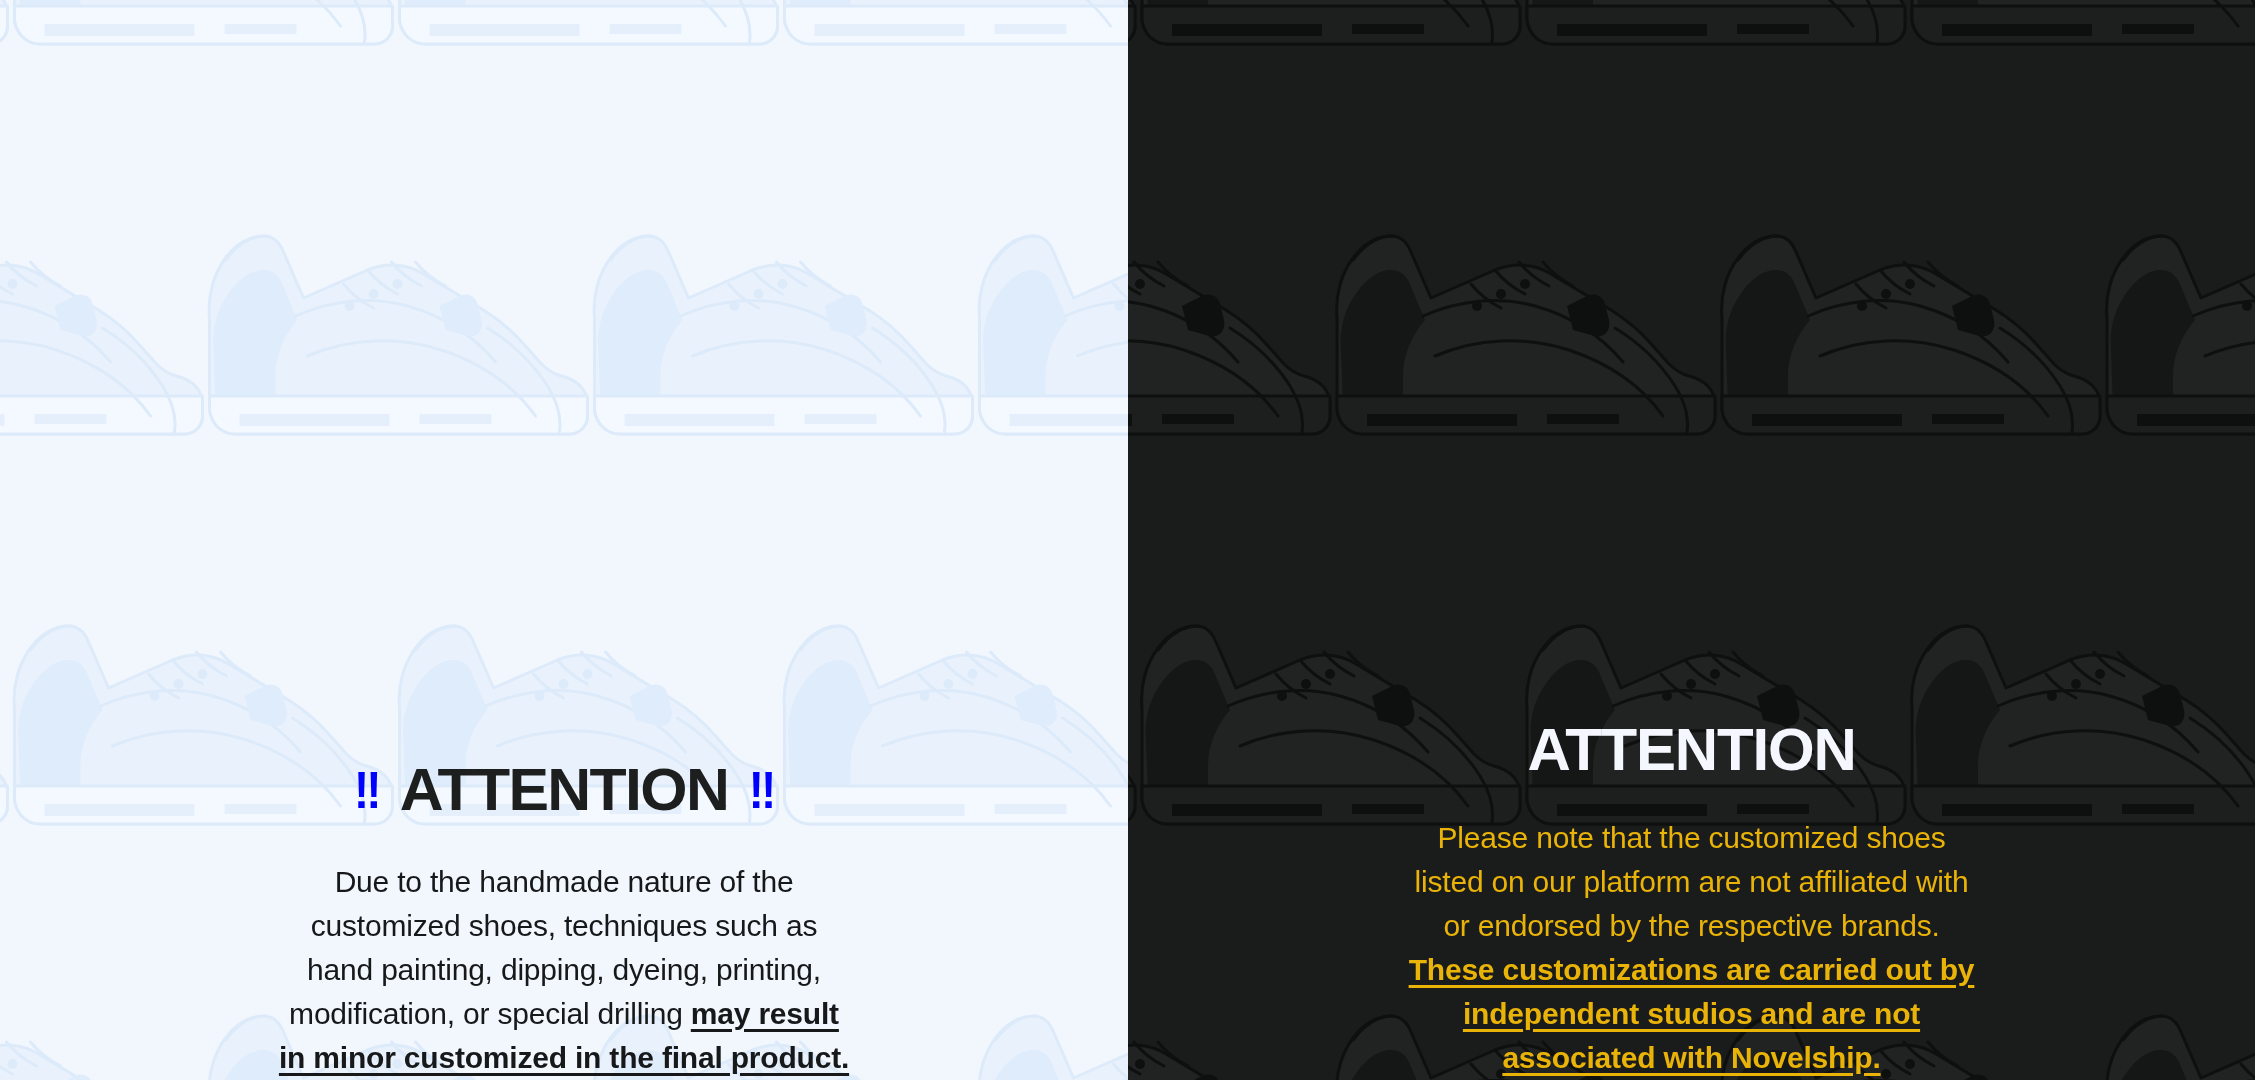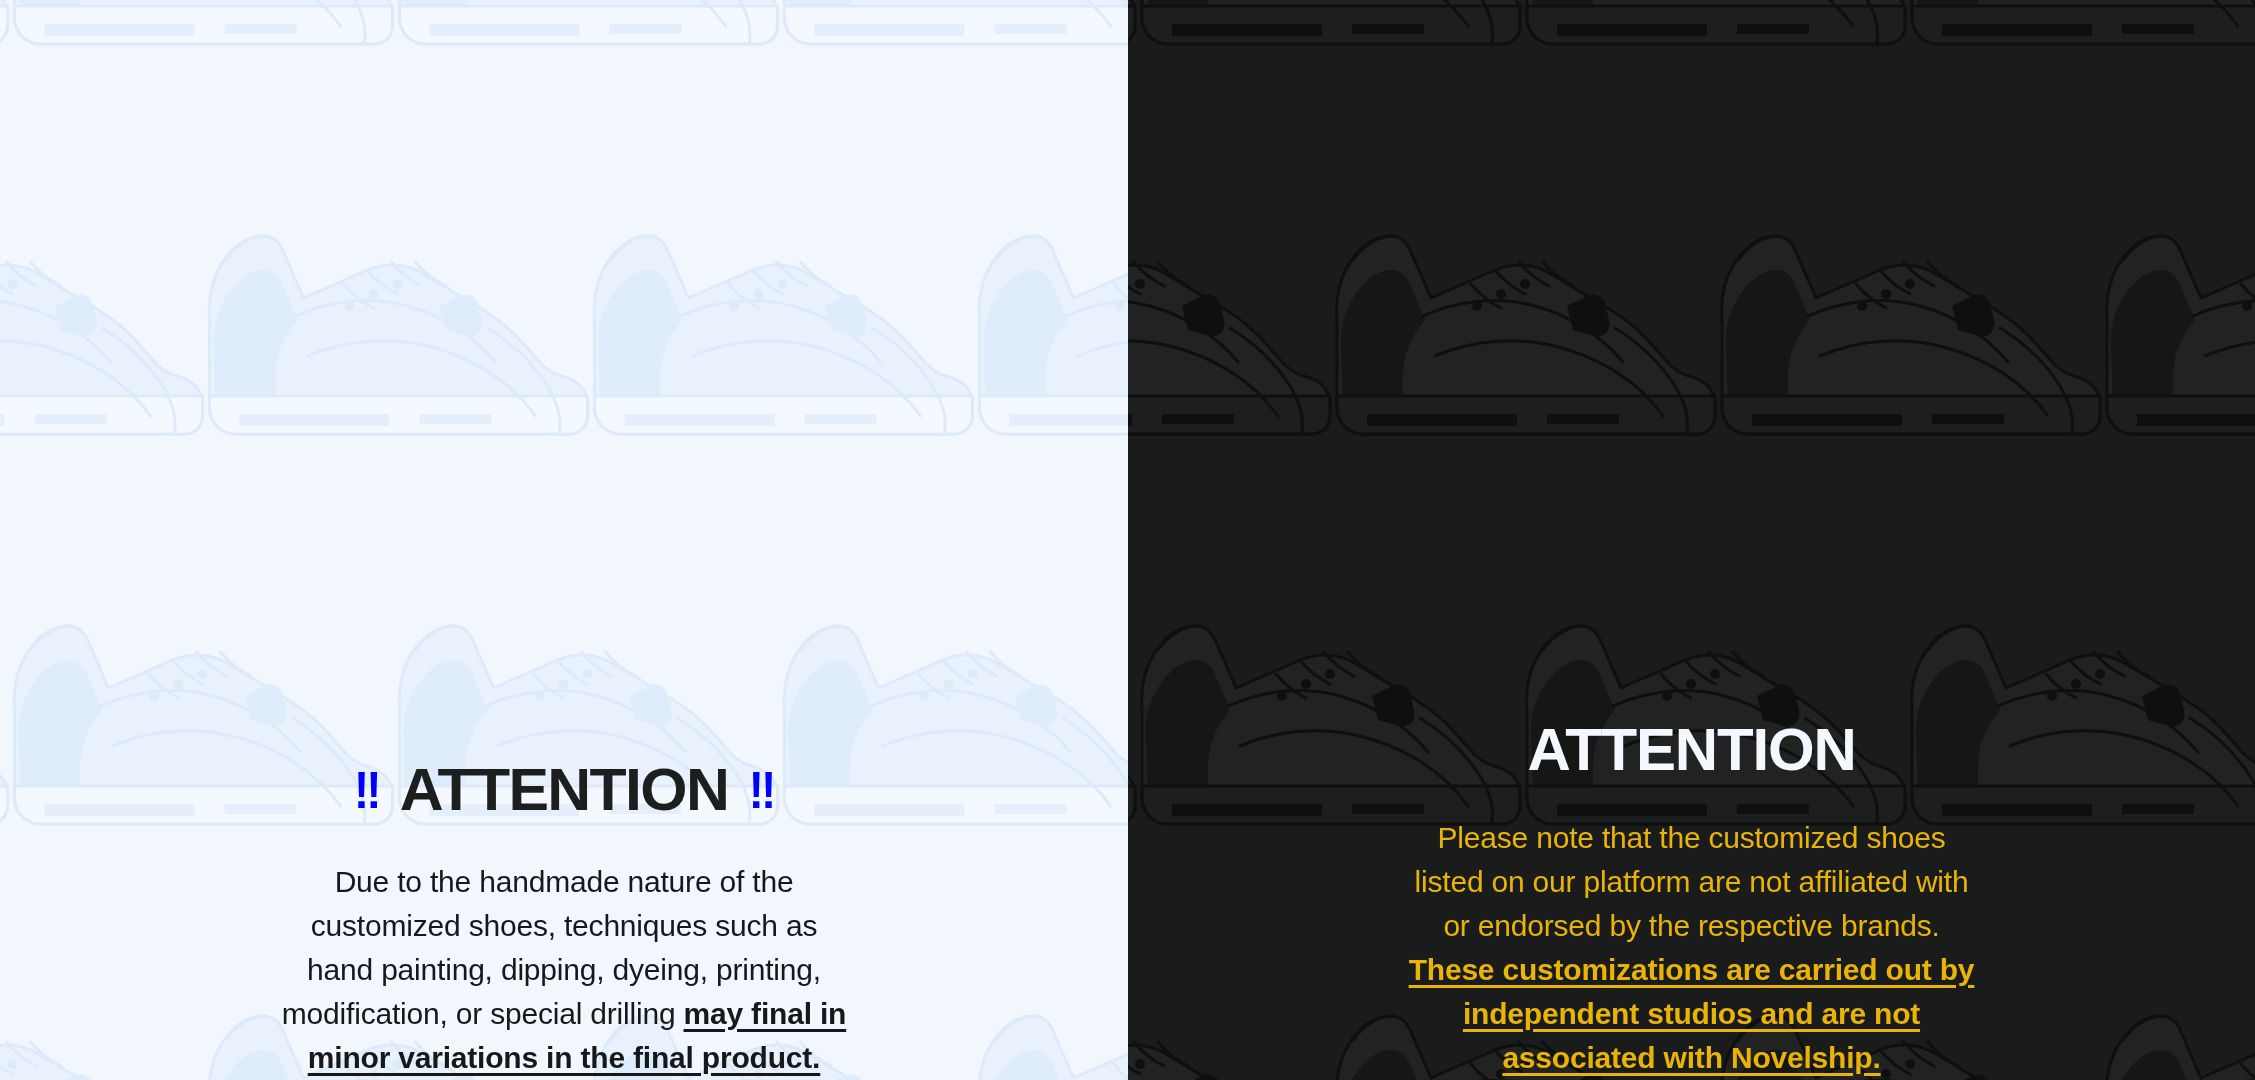--- a/index.html
+++ b/index.html
@@ -179,21 +179,21 @@
           <use href="#sneakerL" x="1585" y="1050"></use>
           <use href="#sneakerL" x="1970" y="1050"></use>
           <use href="#sneakerL" x="2355" y="1050"></use>
         </g>
       </svg>
     </div>
 
     <div class="content content--left">
       <h1 class="headline headline--left"><span class="bang bang--lead">‼</span><span>ATTENTION</span><span class="bang bang--tail">‼</span></h1>
 
-      <p class="body-copy body-copy--left"><span>Due to the handmade nature of the customized shoes, techniques such as hand painting, dipping, dyeing, printing, modification, or special drilling </span><span class="emphasis">may final in minor variations in the final product.</span></p>
+      <p class="body-copy body-copy--left"><span>Due to the handmade nature of the customized shoes, techniques such as hand painting, dipping, dyeing, printing, modification, or special drilling </span><span class="emphasis">may result in minor customized in the final product.</span></p>
     </div>
   </section>
 
   <section class="panel panel--right">
 
     <div class="pattern">
       <svg viewBox="0 0 2375 1200" preserveAspectRatio="xMidYMid slice" aria-hidden="true">
         <defs>
           <g id="sneakerD">
             <path d="M18 108 C16 86 22 64 34 48 C44 34 58 26 72 26 C82 26 88 32 92 42

